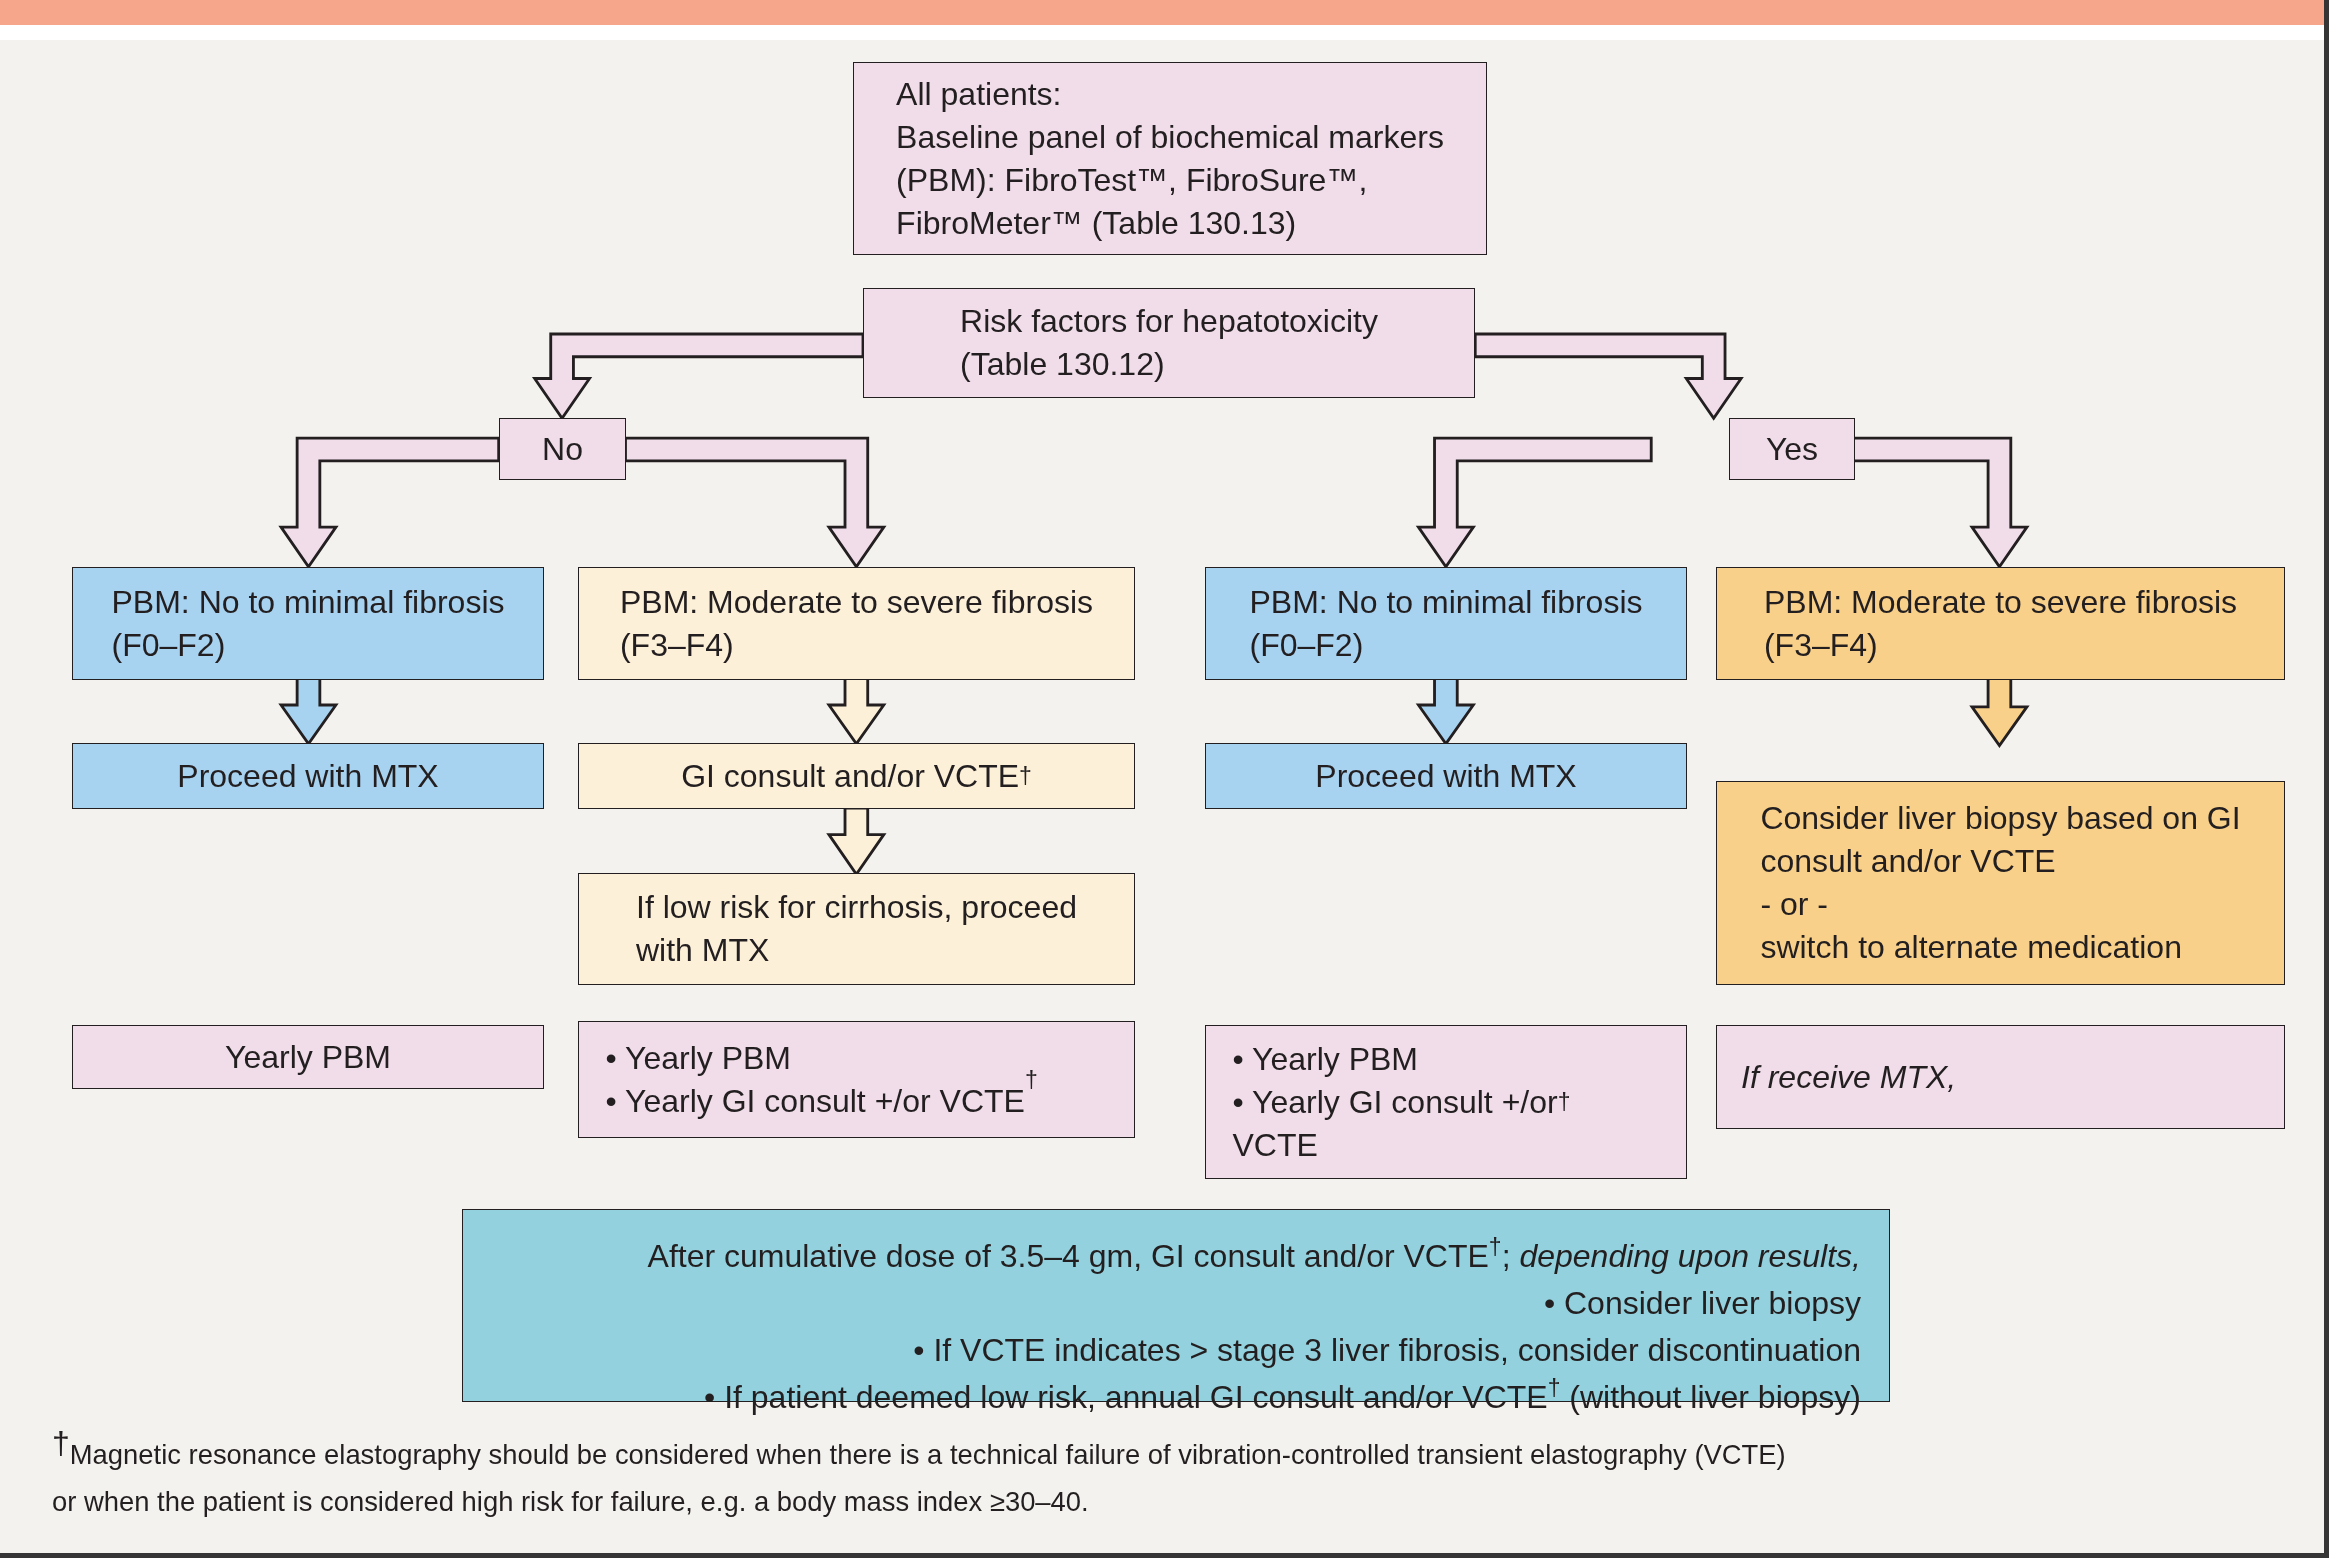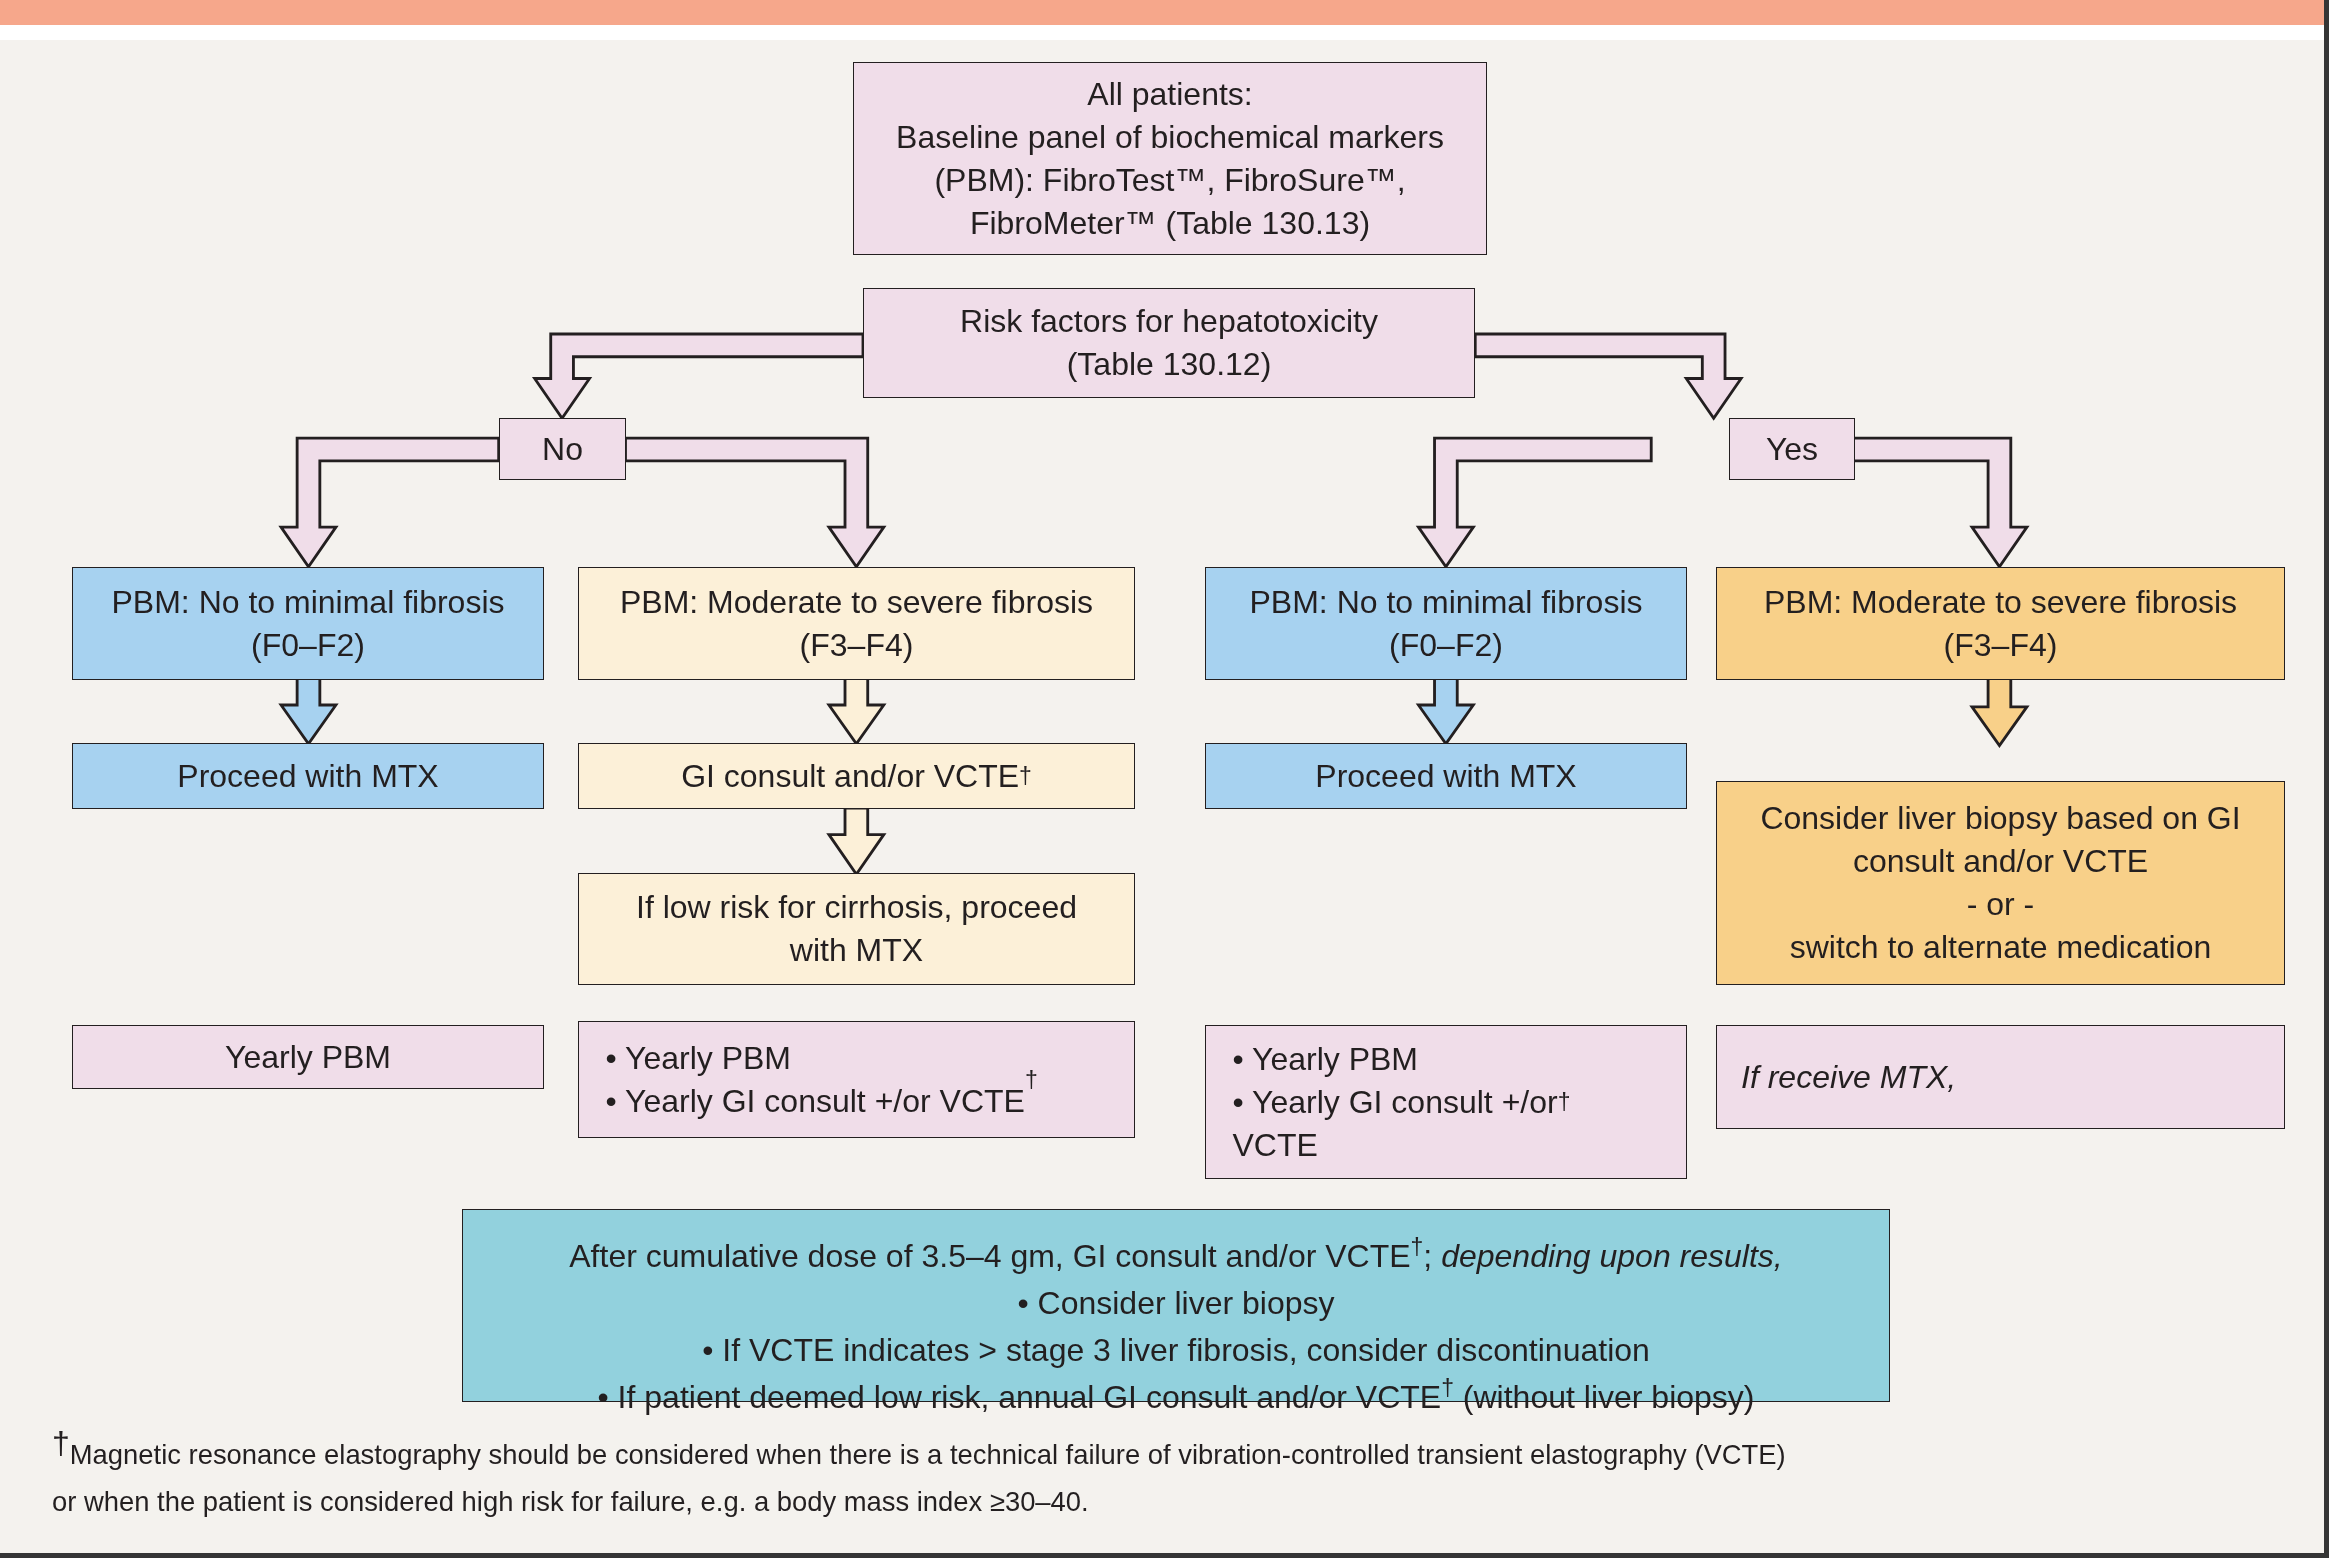--- a/index.html
+++ b/index.html
@@ -13,29 +13,29 @@
   .canvas{position:absolute;left:0;top:40px;width:2327px;height:1515px;background:var(--canvas);}
   .right-border{position:absolute;left:2324px;top:0;width:4.7px;height:1558px;background:var(--edge);}
   .bottom-border{position:absolute;left:0;top:1553px;width:2329px;height:4.7px;background:var(--edge);}
   .connectors{position:absolute;left:0;top:0;width:2342px;height:1567px;}
   .ch{fill:var(--pink);stroke:var(--ink);stroke-width:3;stroke-linejoin:miter;}
   .ab{fill:var(--blue);stroke:var(--ink);stroke-width:3;}
   .ac{fill:var(--cream);stroke:var(--ink);stroke-width:3;}
   .ao{fill:var(--orange);stroke:var(--ink);stroke-width:3;}
   .box{position:absolute;box-sizing:border-box;border:1.9px solid var(--ink);
        display:flex;align-items:center;justify-content:center;
-       font-size:32px;line-height:43px;text-align:center;white-space:pre-line;}
+       font-size:32px;line-height:43px;text-align:left;white-space:pre-line;}
   .pink{background:var(--pink);}
   .blue{background:var(--blue);}
   .cream{background:var(--cream);}
   .orange{background:var(--orange);}
   .left-align{justify-content:flex-start;text-align:left;}
   sup{font-size:23px;line-height:0;vertical-align:super;}
   .teal-box{position:absolute;box-sizing:border-box;border:1.9px solid var(--ink);background:var(--teal);
-            font-size:32px;line-height:47px;padding:23px 28px 0 28px;text-align:center;}
+            font-size:32px;line-height:47px;padding:23px 28px 0 28px;text-align:right;}
   .teal-bullets{white-space:pre-line;}
   .footnote{position:absolute;left:52px;top:1431px;width:1987px;font-size:27.4px;line-height:47px;}
   .footnote span{white-space:pre-line;}
   .fn-dag{font-size:32px;vertical-align:super;line-height:0;}
   em{font-style:italic;}
   .p4-line{display:block;}
 </style>
 </head>
 <body>
 

